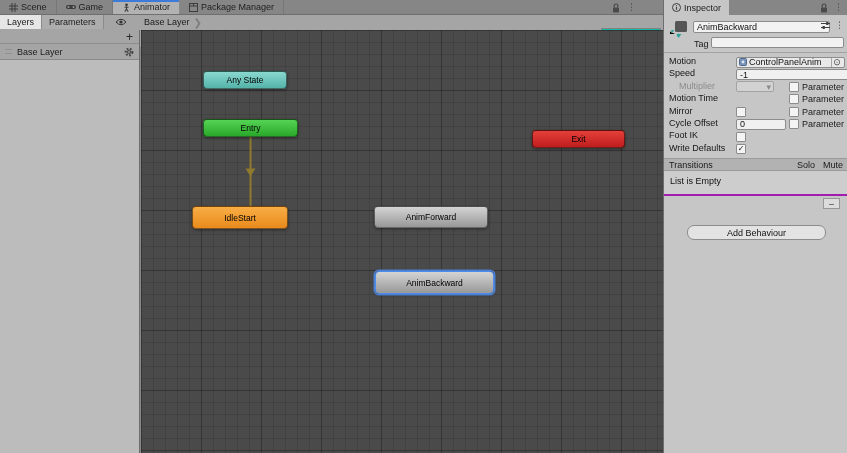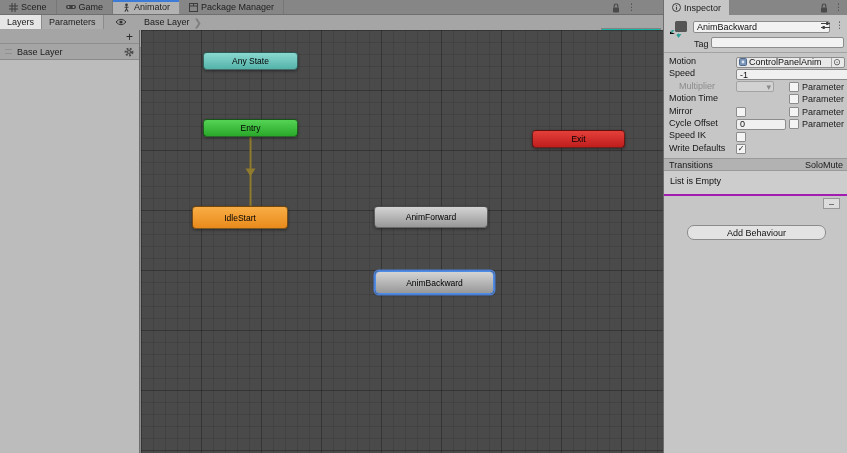--- a/index.html
+++ b/index.html
@@ -86,21 +86,21 @@
   .dropdown { width:38px; height:11px; background:#d2d2d2; border:1px solid #a3a3a3; border-radius:2px;
               display:flex; align-items:center; justify-content:flex-end; padding:0 2px; color:#8a8a8a;}
   .checkbox { width:10px; height:10px; background:#f4f4f4; border:1px solid #8c8c8c; border-radius:1px;
               display:flex; align-items:center; justify-content:center; font-size:8px; color:#222; line-height:1;}
   .param-group { margin-left:auto; display:flex; align-items:center; gap:3px; padding-right:1px;}
 
   .trans-header { position:absolute; left:0; top:158px; width:184px; height:13px; background:#b2b2b2;
                   border-top:1px solid #9a9a9a; border-bottom:1px solid #9a9a9a; display:flex;
                   align-items:center; padding:0 5px; }
   .trans-header .spacer { flex:1; }
-  .solo-mute { display:flex; gap:0; }
+  .solo-mute { display:flex; gap:8px; }
   .trans-list { position:absolute; left:0; top:171px; width:184px; height:25px; background:#cdcdcd;
                 border-bottom:2px solid #a21caf; padding:5px 6px; color:#111;}
   .minus-btn { position:absolute; right:7px; top:198px; width:17px; height:11px; background:#dcdcdc;
                border:1px solid #979797; display:flex; align-items:center; justify-content:center;
                font-size:9px; color:#333;}
   .add-behaviour { position:absolute; left:23px; top:225px; width:139px; height:15px; background:#e3e3e3;
                    border:1px solid #8c8c8c; border-radius:7px; display:flex; align-items:center;
                    justify-content:center; color:#111; }
   svg { display:block; }
 </style>
@@ -190,21 +190,21 @@
           </svg>
       </span>
     </div>
   </div>
 
   <div class="canvas">
     <svg class="transitions-layer">
         <line x1="109.5" y1="107" x2="109.5" y2="176" stroke="#8f7a2e" stroke-width="2"></line>
         <polygon points="104.5,138.5 114.5,138.5 109.5,146.5" fill="#8f7a2e"></polygon>
       </svg>
-  <div class="node" style="left: 62px; top: 22px; width: 95px; height: 18px; background: linear-gradient(rgb(138, 216, 207), rgb(84, 179, 170));">Any State</div>
+  <div class="node" style="left: 62px; top: 41px; width: 84px; height: 18px; background: linear-gradient(rgb(138, 216, 207), rgb(84, 179, 170));">Any State</div>
       <div class="node" style="left: 62px; top: 89px; width: 95px; height: 18px; background: linear-gradient(rgb(85, 211, 85), rgb(42, 168, 42));">Entry</div>
       <div class="node" style="left: 51px; top: 176px; width: 96px; height: 23px; background: linear-gradient(rgb(248, 174, 69), rgb(233, 138, 28));">IdleStart</div>
       <div class="node" style="left: 233px; top: 176px; width: 114px; height: 22px; background: linear-gradient(rgb(212, 212, 212), rgb(152, 152, 152));">AnimForward</div>
       <div class="node selected" style="left: 234px; top: 241px; width: 119px; height: 23px; background: linear-gradient(rgb(212, 212, 212), rgb(152, 152, 152));">AnimBackward</div>
       <div class="node" style="left: 391px; top: 100px; width: 93px; height: 18px; background: linear-gradient(rgb(228, 64, 58), rgb(191, 30, 30));">Exit</div>
     </div>
 
   <div class="inspector">
     <div class="insp-tabstrip">
       <div class="insp-tab">
@@ -316,21 +316,21 @@
         <div class="prop-ctrl">
           <input class="txt-field" style="width: 50px;" value="0">
           <div class="param-group">
             <span class="checkbox"></span>
             <span>Parameter</span>
           </div>
         </div>
       </div>
 
       <div class="prop-row">
-        <span class="prop-label">Speed IK</span>
+        <span class="prop-label">Foot IK</span>
         <div class="prop-ctrl">
           <span class="checkbox"></span>
         </div>
       </div>
 
       <div class="prop-row">
         <span class="prop-label">Write Defaults</span>
         <div class="prop-ctrl">
           <span class="checkbox">✓</span>
         </div>

